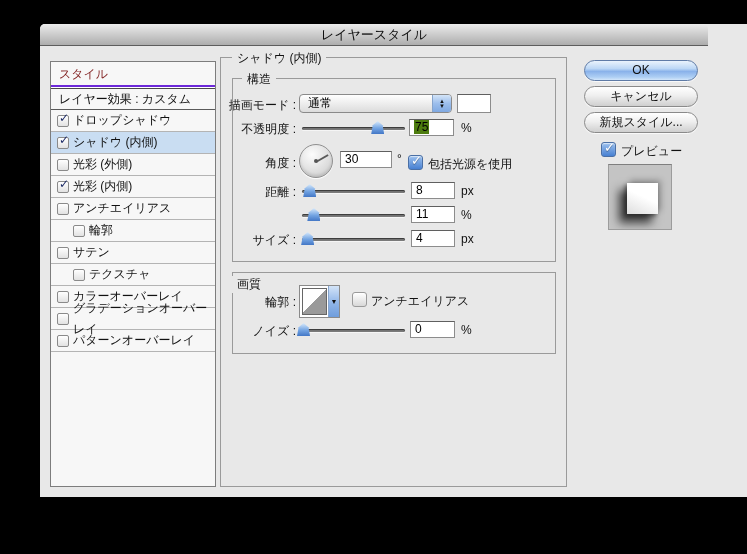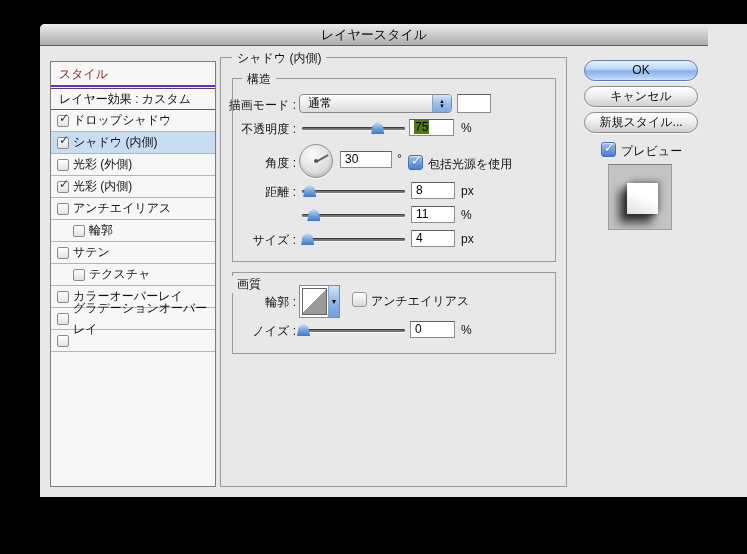--- a/index.html
+++ b/index.html
@@ -171,20 +171,21 @@
       <div class="sb-row">
         <span class="scb"></span>
         <span>カラーオーバーレイ</span>
       </div>
       <div class="sb-row">
         <span class="scb"></span>
         <span>グラデーションオーバーレイ</span>
       </div>
       <div class="sb-row">
         <span class="scb"></span>
+        <span>パターンオーバーレイ</span>
       </div>
     </div>
 
     <div class="main-box"></div>
     <span class="legend lg-main">シャドウ (内側)</span>
 
     <div class="group g-structure"></div>
     <span class="legend lg-structure">構造</span>
 
     <span class="flabel" style="top:73px">描画モード :</span>

